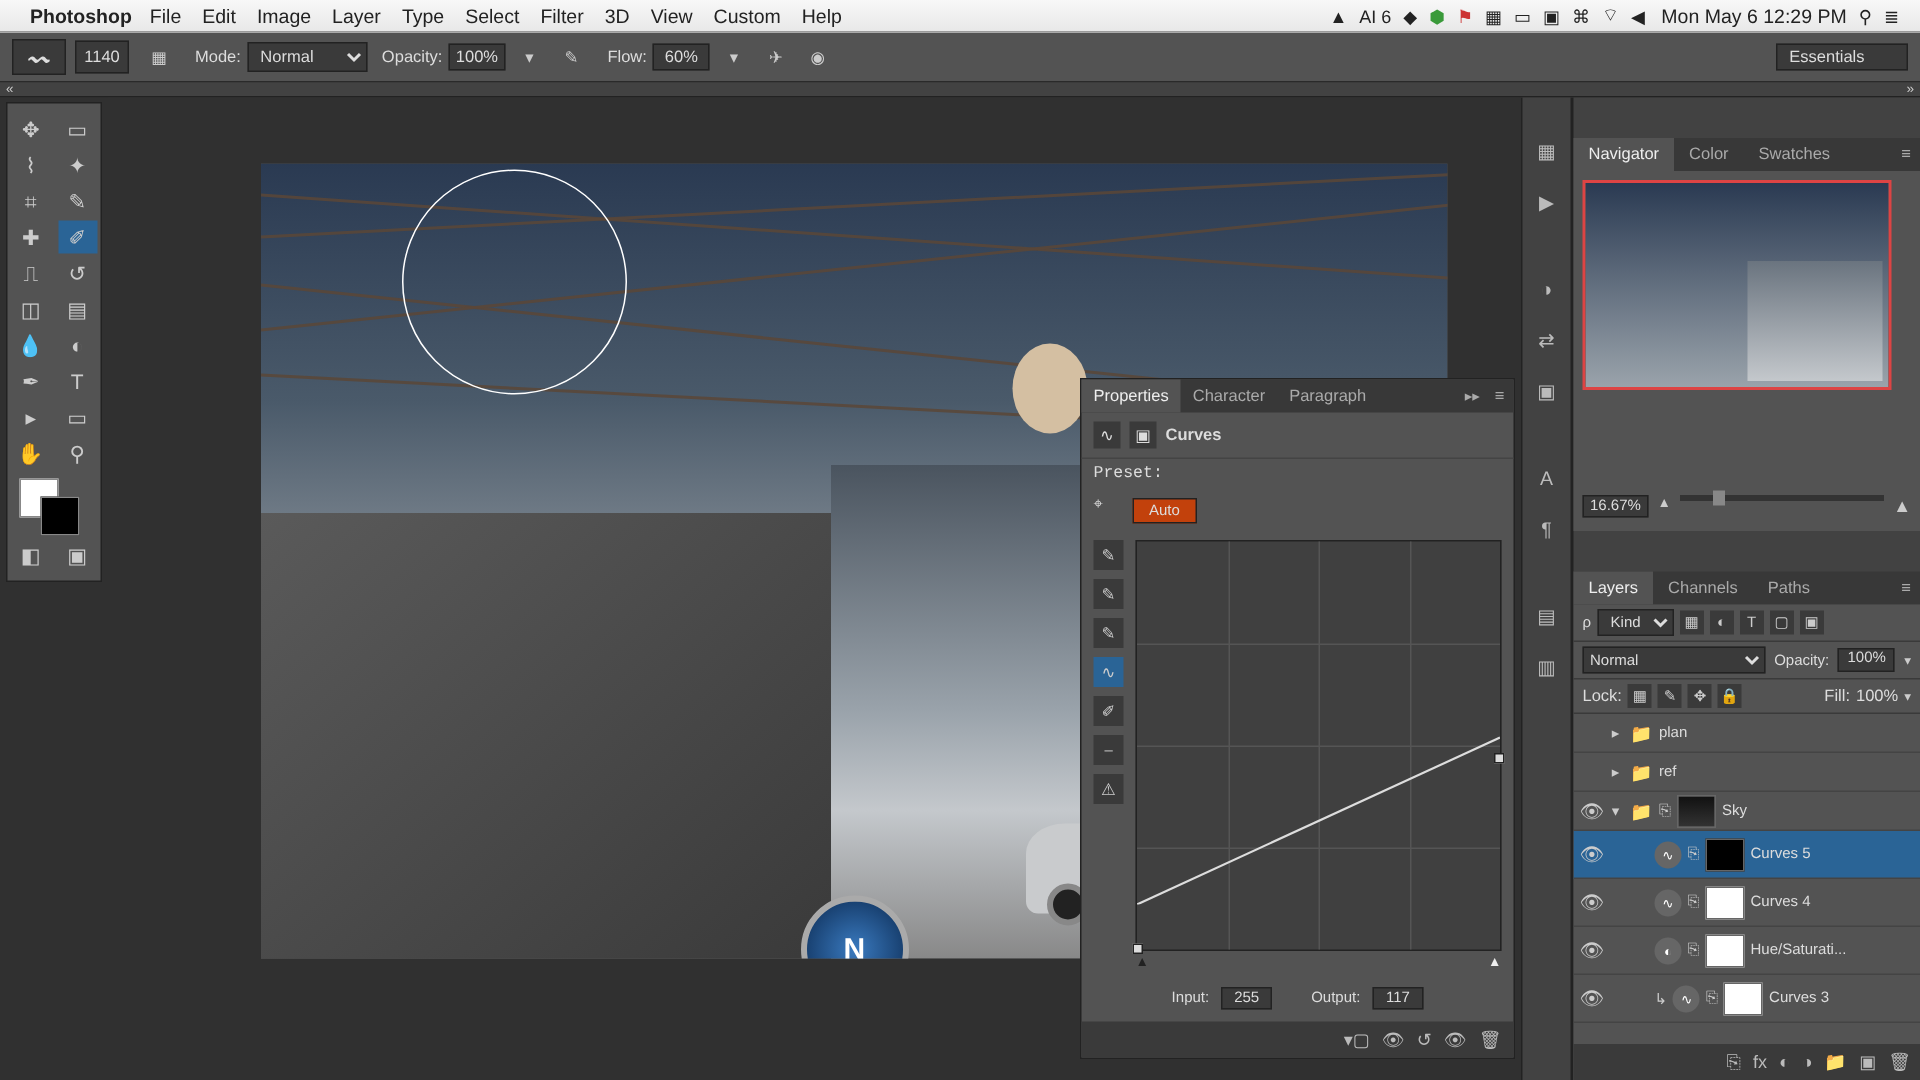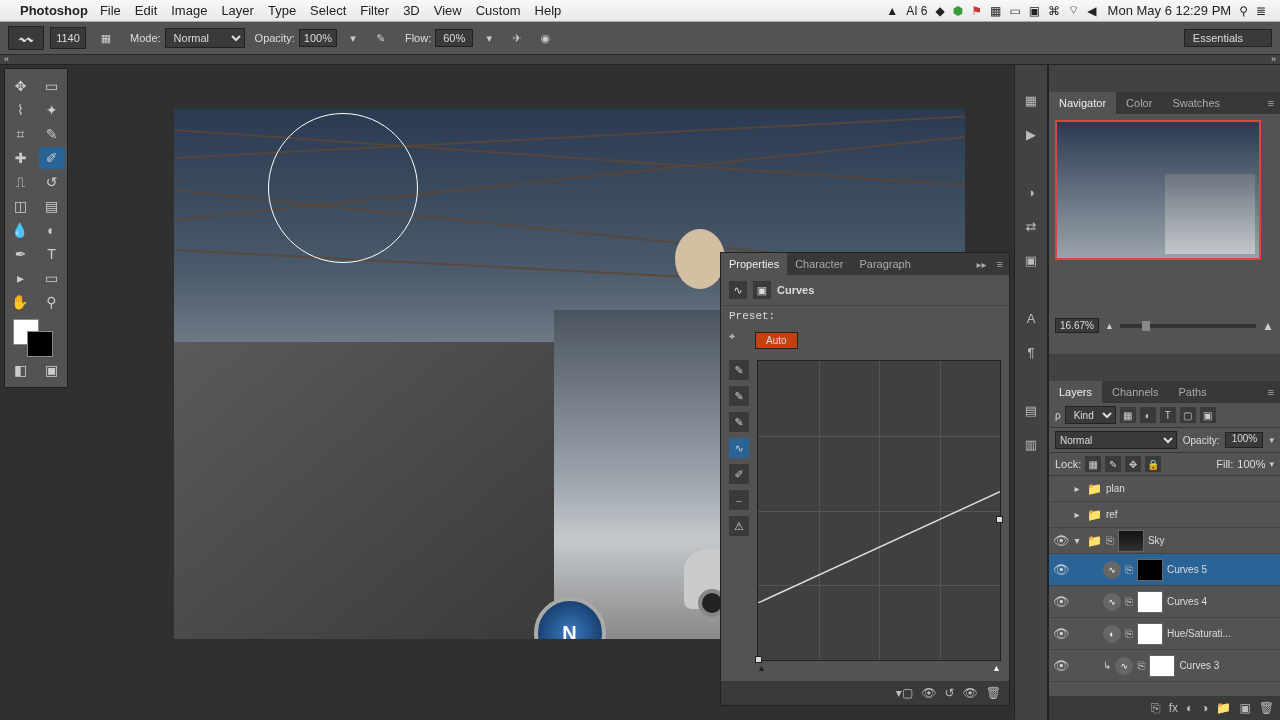--- a/index.html
+++ b/index.html
@@ -60,21 +60,21 @@
 
 .right-col { position: absolute; right: 0; top: 65px; width: 232px; height: 655px; background: #424242; border-left: 1px solid #222; display: flex; flex-direction: column; }
 .panel-tabs { height: 22px; background: #383838; display: flex; align-items: center; font-size: 11px; margin-top: 27px; }
 .panel-tabs .tab { padding: 0 10px; height: 100%; display: flex; align-items: center; color: #aaa; }
 .panel-tabs .tab.active { background: #535353; color: #eee; }
 .panel-tabs .menu-glyph { margin-left: auto; padding: 0 6px; color: #aaa; }
 .navigator-body { flex: 0 0 auto; height: 240px; background: #535353; padding: 6px; }
 .nav-thumb { width: 206px; height: 140px; border: 2px solid #d44; background: #555; position: relative; overflow: hidden; }
 .nav-thumb .thumb-sky { position:absolute; inset:0; background: linear-gradient(#2a3a52, #9aa3ab); }
 .nav-thumb .thumb-car { position:absolute; right:4px; bottom:4px; width:90px; height:80px; background: linear-gradient(#6a747f, #c4c8cc); }
-.zoom-row { display:flex; align-items:center; margin-top:8px; gap:6px; }
+.zoom-row { display:flex; margin-top:20px; gap:6px; }
 .zoom-row .zval { background:#3a3a3a; border:1px solid #222; color:#ddd; padding:1px 4px; font-size:10px; }
 .zoom-row .slider { flex:1; height:4px; background:#333; position:relative; }
 .zoom-row .slider .thumb { position:absolute; left:16%; top:-3px; width:8px; height:10px; background:#888; }
 
 
 .layers-panel { flex: 1; background: #535353; display: flex; flex-direction: column; font-size: 11px; color: #ddd; }
 .layers-opts { display:flex; align-items:center; padding: 3px 6px; gap:4px; border-bottom:1px solid #3a3a3a; }
 .layers-opts .kind-sel { background:#3a3a3a; border:1px solid #222; color:#ddd; font-size:10px; padding:0 4px; height:18px; }
 .layers-opts .ficon { width:16px; height:16px; display:flex; align-items:center; justify-content:center; background:#3a3a3a; color:#ccc; font-size:10px; }
 .blend-row { display:flex; align-items:center; padding: 3px 6px; gap:6px; border-bottom:1px solid #3a3a3a; }
@@ -436,20 +436,27 @@
           </svg>
         <div class="pt" style="left:-3px;bottom:-3px"></div>
         <div class="pt" style="right:-3px;top:52%"></div>
       </div>
       <div style="display:flex;justify-content:space-between;padding:2px 0">
         <span style="font-size:9px;color:#222">▲</span>
         <span style="font-size:9px;color:#eee">▲</span>
       </div>
     </div>
   </div>
+  <div class="io-row">
+    <span>Input:</span>
+    <span class="io-val">255</span>
+    <span style="width:10px"></span>
+    <span>Output:</span>
+    <span class="io-val">117</span>
+  </div>
   <div class="prop-bottom">
     <span>▾▢</span>
     <span>👁</span>
     <span>↺</span>
     <span>👁</span>
     <span>🗑</span>
   </div>
 </div>
 
 </body></html>

